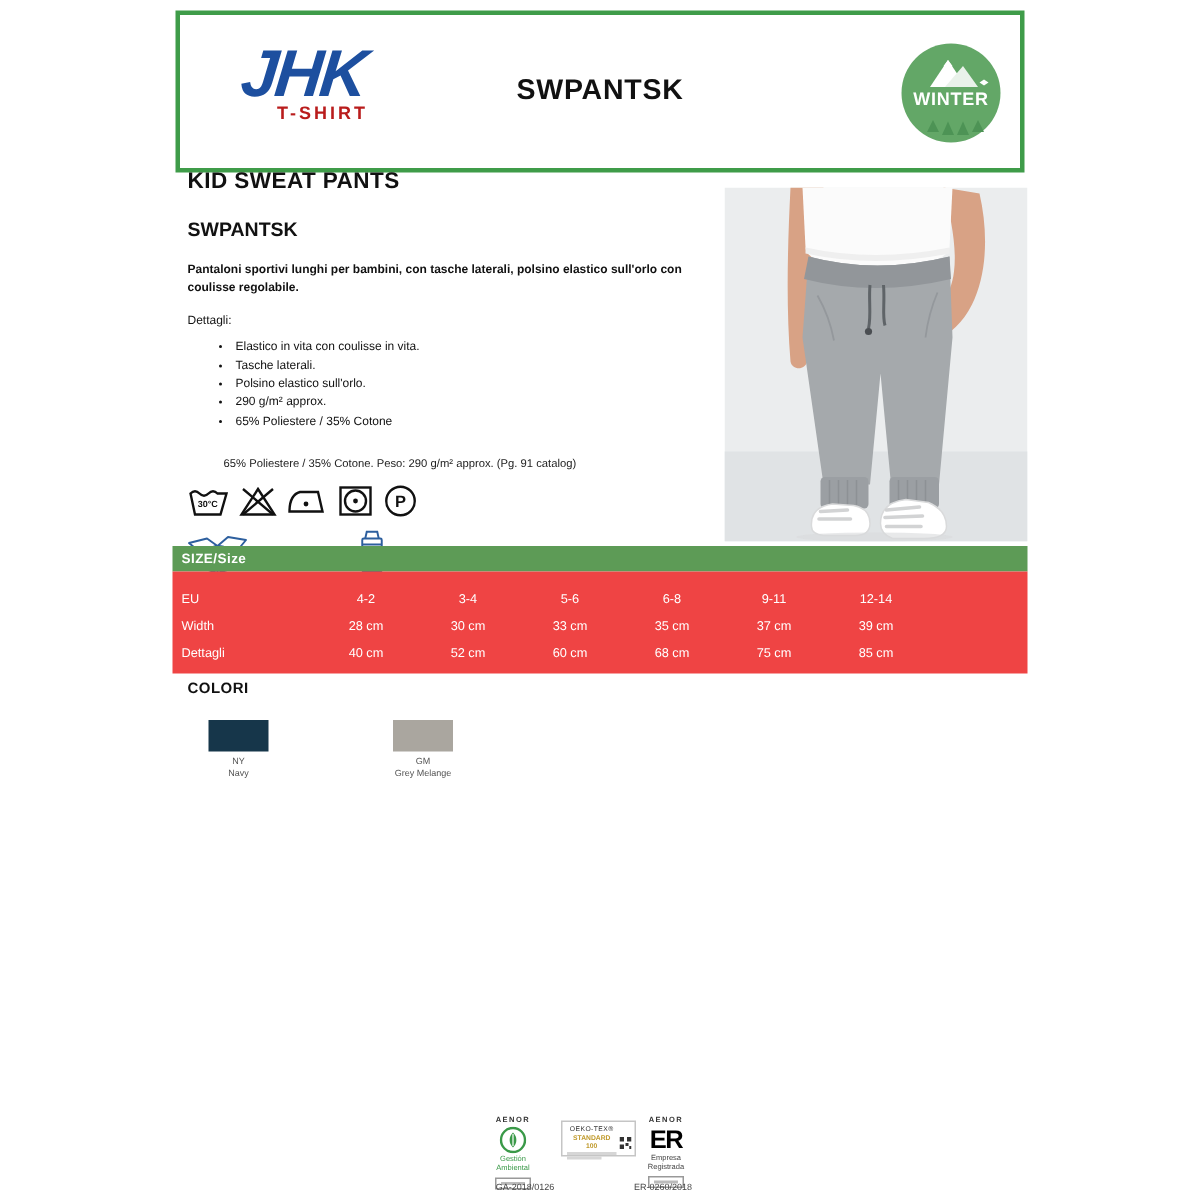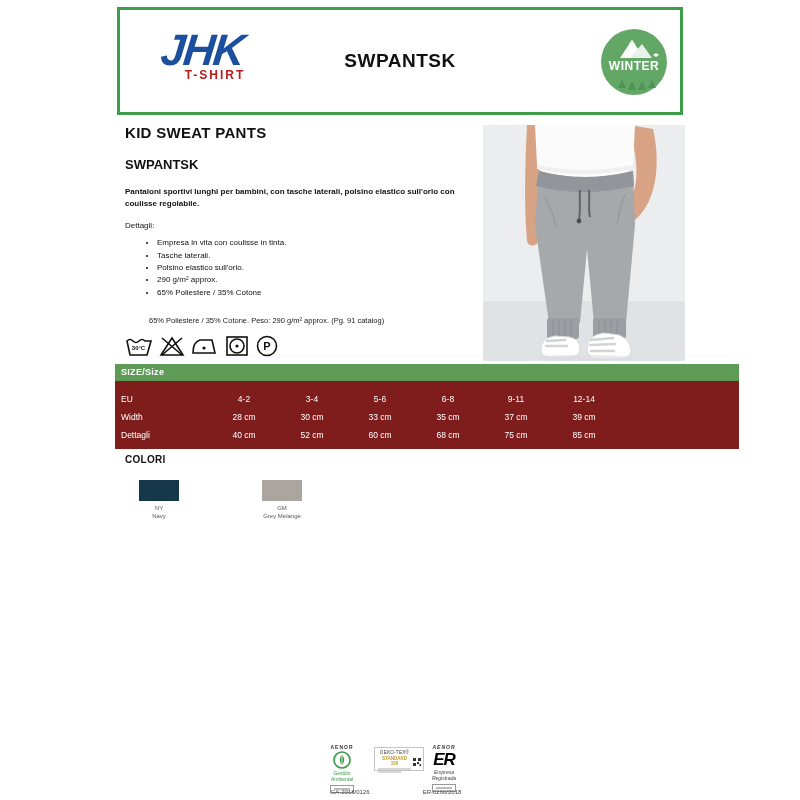--- a/index.html
+++ b/index.html
@@ -13,64 +13,64 @@
   .jhk-logo { position:absolute; left:22px; top:18px; width:120px; text-align:center; }
   .jhk-main { font-size:44px; font-weight:bold; font-style:italic; color:#1d4f9f;
     letter-spacing:-2px; transform:skewX(-6deg); line-height:1; }
   .jhk-sub { font-size:12px; font-weight:bold; color:#b91c1c; letter-spacing:2px;
     margin-top:-4px; padding-left:26px; }
   .header-title { position:absolute; left:0; top:40px; width:100%; text-align:center;
     font-size:19px; font-weight:bold; letter-spacing:0.5px; color:#111; }
   .winter-badge { position:absolute; right:12px; top:18px; width:68px; height:68px; }
 
   
-  .left-col { position:absolute; left:125px; top:124px; width:352px; }
+  .left-col { position:absolute; left:125px; top:112px; width:352px; }
   .prod-title { font-size:15px; font-weight:bold; letter-spacing:0.3px; }
   .prod-code  { font-size:13px; font-weight:bold; margin-top:16px; }
   .prod-desc  { font-size:8px; font-weight:bold; margin-top:14px; line-height:1.45; width:330px; }
   .details-label { font-size:8px; margin-top:12px; }
   .details-list { margin-top:7px; padding-left:32px; font-size:8px; line-height:1.55; }
   .composition { font-size:7.5px; margin-top:17px; color:#222;padding-left:24px; }
 
   .care-row { margin-top:9px; display:flex; align-items:center; gap:5px; }
   .care-row svg { display:block; }
 
   .pack-row { margin-top:7px; display:flex; align-items:flex-end; gap:8px; }
   .pack-label { font-size:7px; color:#222; padding-bottom:3px; }
   .pack-gap { width:14px; }
 
   
   .photo { position:absolute; left:483px; top:125px; width:202px; height:236px; }
   .photo svg { display:block; }
 
   
-  .size-table { position:absolute; left:115px; top:364px; width:624px; }
+  .size-table { position:absolute; left:115px; top:364px; width:570px; }
   .st-header { background:#5d9b56; color:#fff; font-weight:bold; font-size:9px;
     height:17px; line-height:17px; padding-left:6px; letter-spacing:0.3px; }
-  .st-body { background:#7f1d1d; padding:9px 0 5px 0; }
+  .st-body { background:#ef4444; padding:9px 0 5px 0; }
   .st-row { display:flex; height:18px; line-height:18px; color:#fff; font-size:8.5px; }
   .st-label { width:95px; padding-left:6px; }
   .st-cell { width:68px; text-align:center; }
 
   
   .colori { position:absolute; left:125px; top:454px; }
   .colori-title { font-size:10px; font-weight:bold; letter-spacing:0.3px; }
   .swatch-row { display:flex; margin-top:15px; }
   .swatch-item { text-align:center; }
   .swatch-item.s1 { margin-left:14px; }
   .swatch-item.s2 { margin-left:83px; }
   .swatch { width:40px; height:21px; margin:0 auto; }
   .swatch-code { font-size:6px; color:#555; margin-top:3px; line-height:1.4; }
   .swatch-name { font-size:6px; color:#555; line-height:1.4; }
 
   
   .cert { position:absolute; text-align:center; }
   .cert-aenor-ga { left:320px; top:744px; width:44px; }
   .cert-oeko { left:374px; top:747px; width:50px; }
-  .cert-aenor-er { left:424px; top:744px; width:40px;font-style:italic; }
+  .cert-aenor-er { left:424px; top:744px; width:40px; }
   .cert-brand { font-size:5px; font-weight:bold; letter-spacing:1px; color:#333; }
   .cert-circle { margin:1px auto 0 auto; width:18px; height:18px; }
   .cert-name-green { font-size:5px; color:#3a9948; line-height:1.25; margin-top:1px; }
   .cert-name-grey { font-size:5px; color:#444; line-height:1.25; margin-top:1px; }
   .cert-minibox { width:24px; height:8px; border:1px solid #999; margin:2px auto 0 auto;
     display:flex; align-items:center; justify-content:center; }
   .cert-minibox span { display:block; width:16px; height:2px; background:#bbb; }
   .cert-er-big { font-size:17px; font-weight:900; color:#000; letter-spacing:-1px; line-height:1; margin-top:1px; }
   .oeko-card { width:50px; height:24px; border:1px solid #c5c5c5; background:#fff;
     padding:2px 2px 1px 3px; display:flex; gap:2px; }
@@ -114,21 +114,21 @@
       </svg>
     </div>
   </div>
 
   <div class="left-col">
     <div class="prod-title">KID SWEAT PANTS</div>
     <div class="prod-code">SWPANTSK</div>
     <div class="prod-desc">Pantaloni sportivi lunghi per bambini, con tasche laterali, polsino elastico sull'orlo con coulisse regolabile.</div>
     <div class="details-label">Dettagli:</div>
     <ul class="details-list">
-      <li>Empresa in vita con coulisse in tinta.</li>
+      <li>Elastico in vita con coulisse in vita.</li>
       <li>Tasche laterali.</li>
       <li>Polsino elastico sull'orlo.</li>
       <li>290 g/m² approx.</li>
       <li>65% Poliestere / 35% Cotone</li>
     </ul>
     <div class="composition">65% Poliestere / 35% Cotone. Peso: 290 g/m² approx. (Pg. 91 catalog)</div>
 
     <div class="care-row">
       <svg viewBox="0 0 28 24" width="28" height="24">
         <path d="M2,7 Q5,4 8,7 Q11,10 14,7 Q17,4 20,7 L26,7 L22,21 L5,21 Z" fill="none" stroke="#111" stroke-width="1.6"></path>

